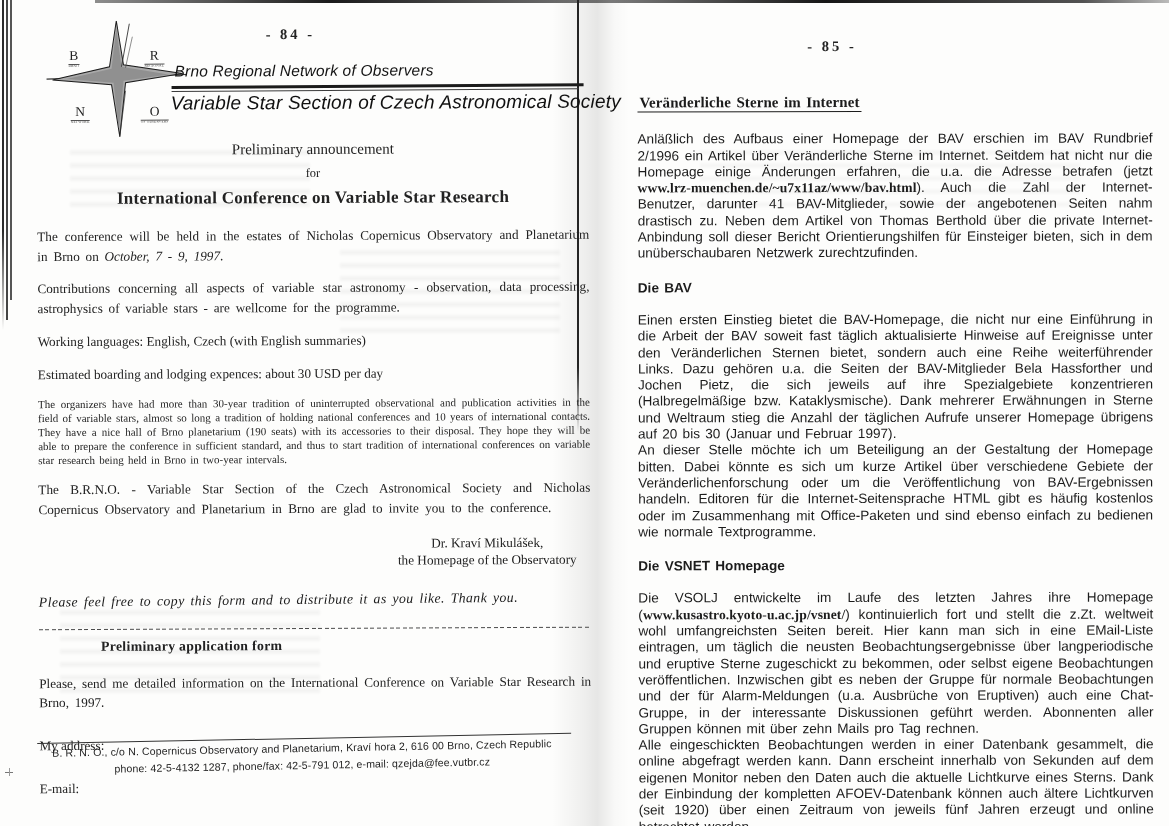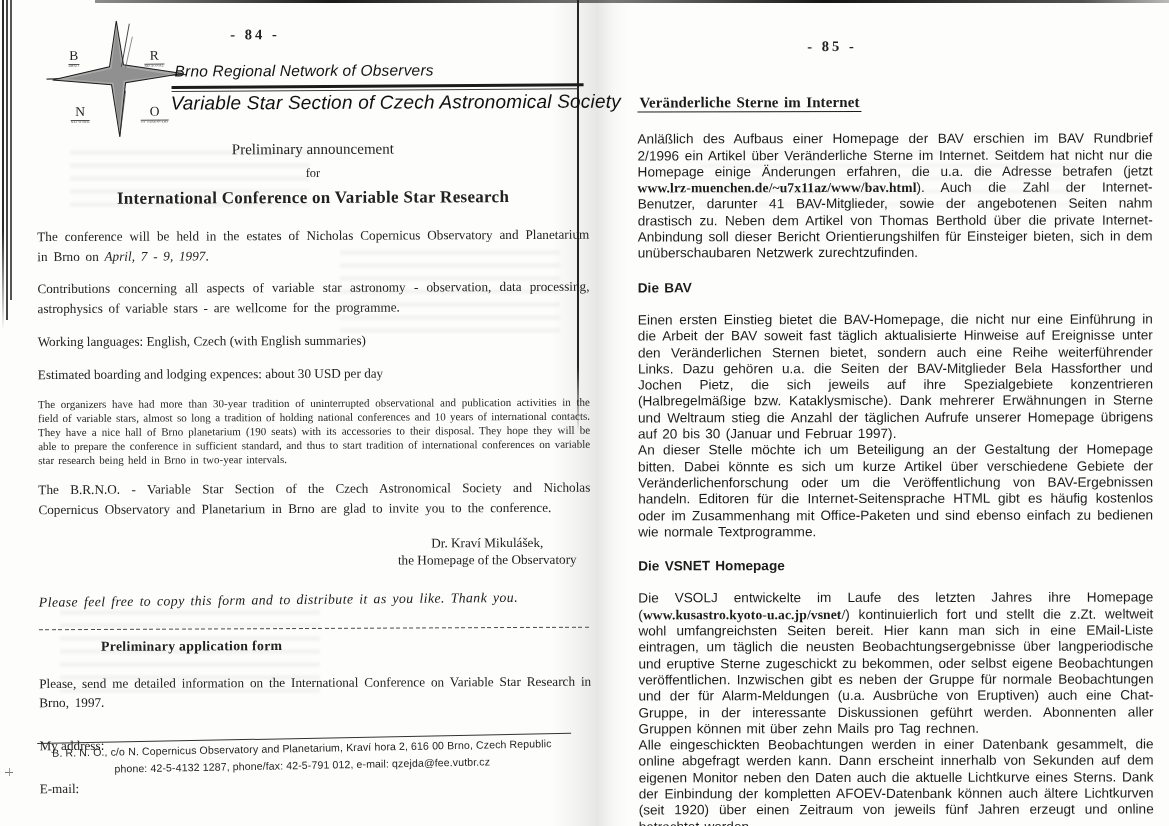--- a/index.html
+++ b/index.html
@@ -20,21 +20,21 @@
     background:linear-gradient(90deg,rgba(0,0,0,0) 0%,rgba(0,0,0,.06) 42%,rgba(0,0,0,.09) 58%,rgba(0,0,0,.02) 80%,rgba(0,0,0,0));}
   .ghost{position:absolute;opacity:.05;filter:blur(1.2px);
     background:repeating-linear-gradient(#555 0 5px,transparent 5px 13px);}
   .scan-mark-bl{position:absolute;left:5px;top:768px;width:8px;height:8px;}
   .scan-mark-bl::before{content:"";position:absolute;left:0;top:4px;width:8px;height:1px;background:#777;}
   .scan-mark-bl::after{content:"";position:absolute;left:4px;top:0;width:1px;height:8px;background:#999;}
 
   
   .page-left{position:absolute;left:0;top:0;width:596px;height:826px;transform:rotate(-.25deg);}
   .pagenum{font-family:"Liberation Serif",serif;font-size:14.5px;font-weight:bold;letter-spacing:3px;color:#222;}
-  .pn-84{position:absolute;left:232px;top:26px;width:120px;text-align:left;}
+  .pn-84{position:absolute;left:232px;top:26px;width:120px;text-align:center;}
 
   .logo{position:absolute;left:30px;top:20px;width:160px;height:120px;}
   .logo svg{position:absolute;left:0;top:0;}
   .logo-letter{position:absolute;font-family:"Liberation Serif",serif;font-size:13.5px;color:#222;text-align:center;line-height:1;}
   .logo-cap{display:block;font-size:3.5px;letter-spacing:.2px;color:#444;border-top:.5px solid #555;margin-top:1px;padding-top:.5px;text-transform:uppercase;}
 
   .org1{position:absolute;left:176px;top:62px;font-family:"Liberation Sans",sans-serif;
     font-style:italic;font-size:15.5px;color:#141414;letter-spacing:.2px;}
   .org-rule-a{position:absolute;left:173px;top:85px;width:412px;height:2.5px;background:#1b1b1b;transform:rotate(-.15deg);}
   .org-rule-b{position:absolute;left:173px;top:89.5px;width:407px;height:1px;background:#3c3c3c;transform:rotate(-.15deg);}
@@ -137,21 +137,21 @@
   <div class="org1">Brno Regional Network of Observers</div>
   <div class="org-rule-a"></div>
   <div class="org-rule-b"></div>
   <div class="org2">Variable Star Section of Czech Astronomical Society</div>
 
   <div class="lp-col">
     <p class="center announce1">Preliminary announcement</p>
     <p class="center announce-for">for</p>
     <p class="center announce-title">International Conference on Variable Star Research</p>
 
-    <p class="jt lp-p1"><span>The conference will be held in the estates of Nicholas Copernicus Observatory and Planetarium in Brno on </span><i>April, 7 - 9, 1997</i><span>.</span></p>
+    <p class="jt lp-p1"><span>The conference will be held in the estates of Nicholas Copernicus Observatory and Planetarium in Brno on </span><i>October, 7 - 9, 1997</i><span>.</span></p>
 
     <p class="jt lp-p2">Contributions concerning all aspects of variable star astronomy - observation, data processing, astrophysics of variable stars - are wellcome for the programme.</p>
 
     <p class="lp-line">Working languages: English, Czech (with English summaries)</p>
     <p class="lp-line">Estimated boarding and lodging expences: about 30 USD per day</p>
 
     <p class="lp-small">The organizers have had more than 30-year tradition of uninterrupted observational and publication activities in the field of variable stars, almost so long a tradition of holding national conferences and 10 years of international contacts. They have a nice hall of Brno planetarium (190 seats) with its accessories to their disposal. They hope they will be able to prepare the conference in sufficient standard, and thus to start tradition of international conferences on variable star research being held in Brno in two-year intervals.</p>
 
     <p class="lp-invite">The B.R.N.O. - Variable Star Section of the Czech Astronomical Society and Nicholas Copernicus Observatory and Planetarium in Brno are glad to invite you to the conference.</p>
 

